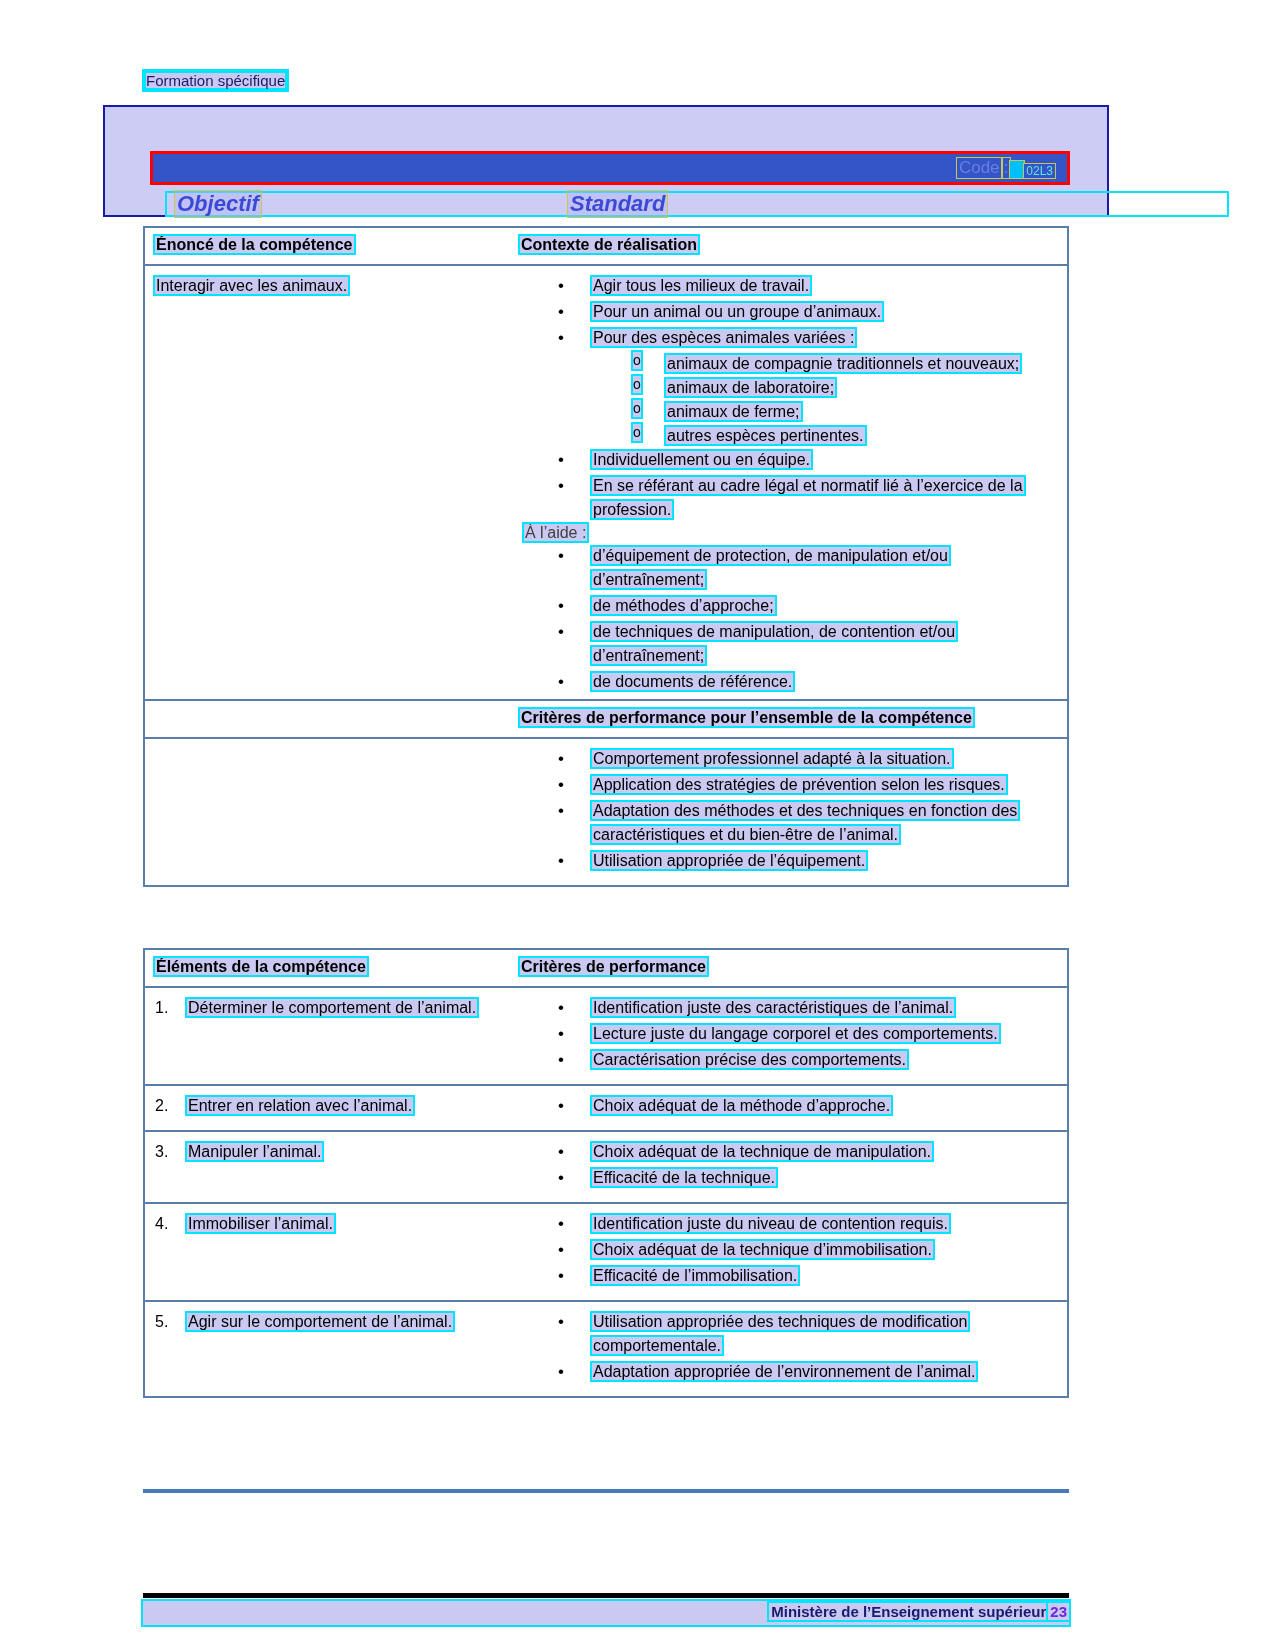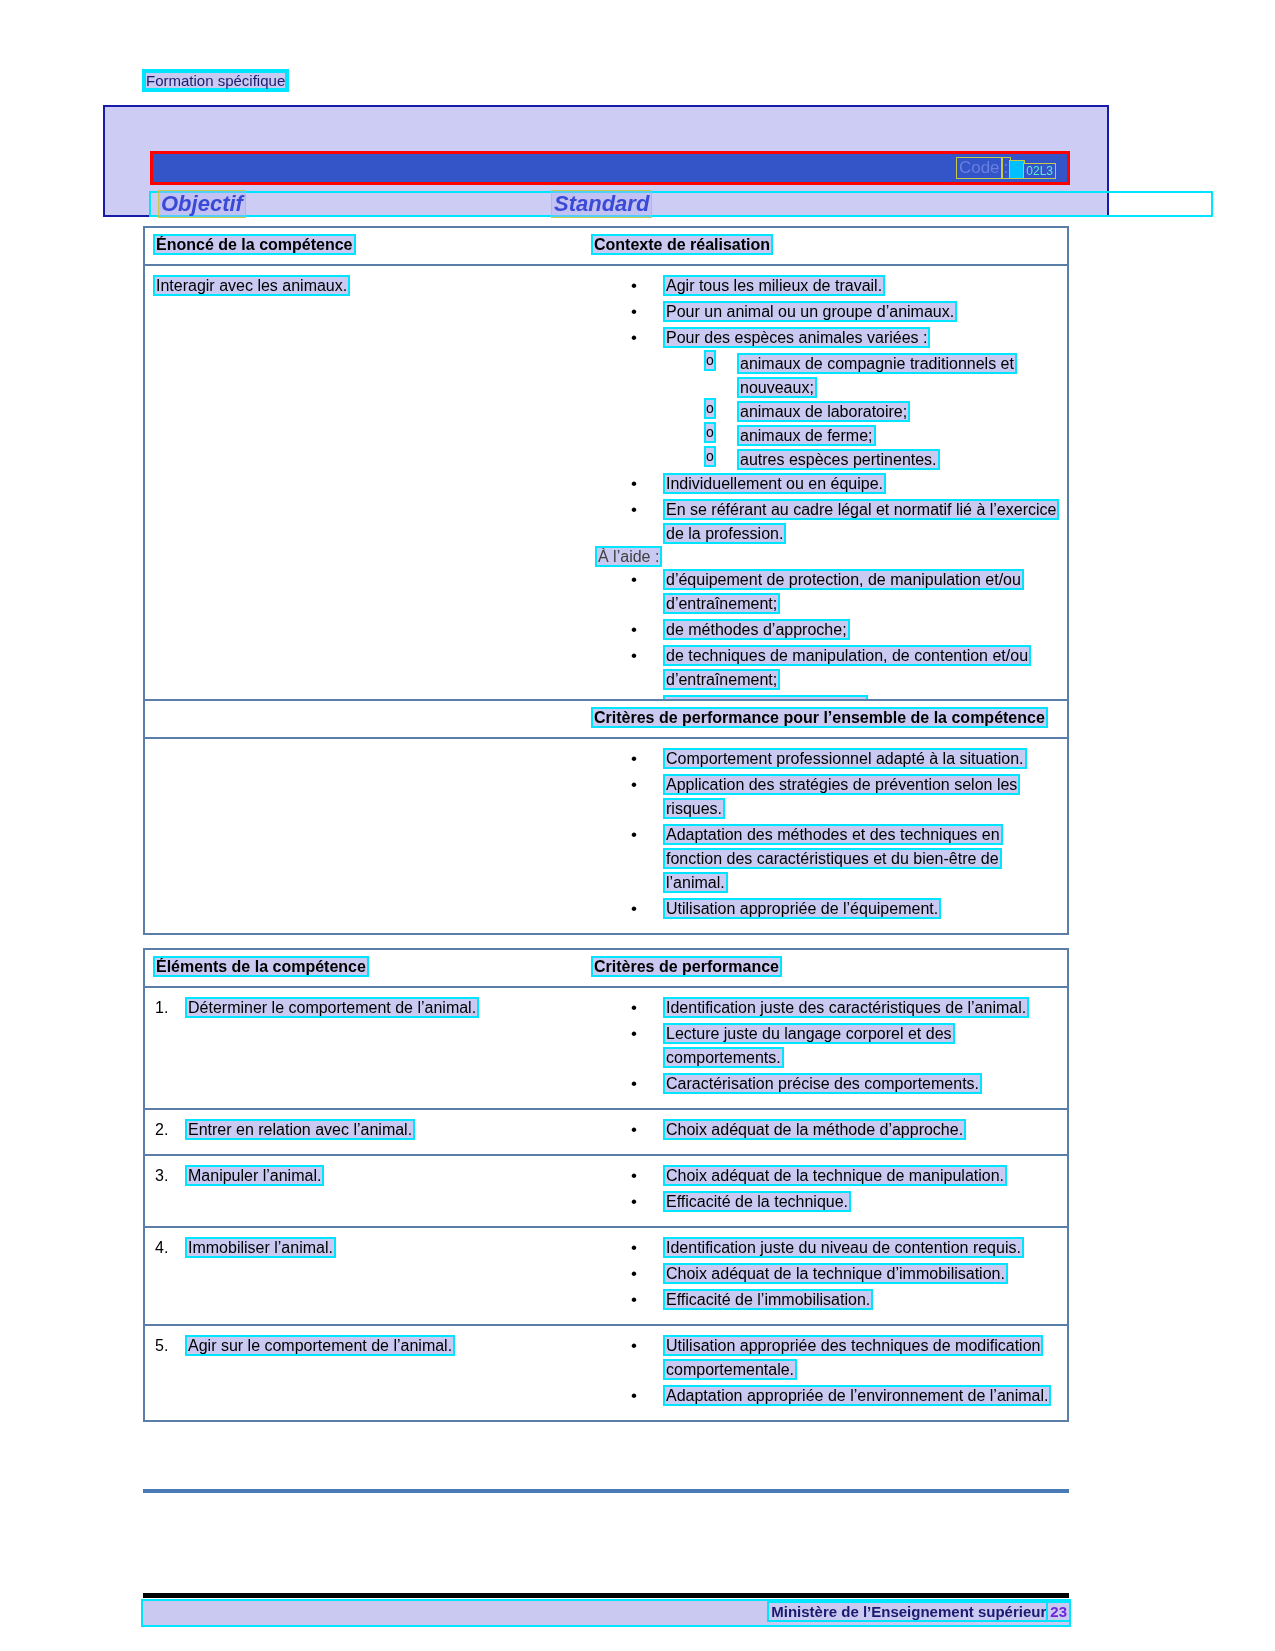--- a/index.html
+++ b/index.html
@@ -59,21 +59,21 @@
     outline:1.5px solid #c8c84a;
   }
   .code-value{
     font-size:12px;color:#5eead4;font-weight:400;
     background:#3355c8;
     outline:1.5px solid #c8c84a;
     padding:0 2px;white-space:nowrap;
   }
 
   .objstd{
-    position:absolute;left:46px;top:84px;width:920px;height:19px;
+    position:absolute;left:62px;top:84px;width:920px;height:19px;
   }
   .objstd .hl-wide{
     position:absolute;left:0;top:2px;width:1060px;height:22px;
     outline:2px solid #00e5ff;box-sizing:border-box;
   }
   .obj-word,.std-word{
     position:absolute;top:0;
     font-size:22px;font-style:italic;font-weight:bold;
     color:#3a4ad6;
     outline:1.5px solid #c8c84a;
@@ -85,21 +85,21 @@
 
   
   .tbl{
     position:absolute;left:143px;width:926px;
     border:2px solid #5b7ea8;
     box-sizing:border-box;
     background:#ffffff;
   }
   .tbl .row{display:flex;border-bottom:2px solid #5b7ea8;}
   .tbl .row:last-child{border-bottom:none;}
-  .col-l{width:448px;box-sizing:border-box;padding:8px 10px 10px 10px;}
+  .col-l{width:375px;box-sizing:border-box;padding:8px 10px 10px 10px;}
   .col-r{flex:1;box-sizing:border-box;padding:8px 10px 10px 0px;}
 
   .hdr{font-size:16px;font-weight:bold;color:#000;}
   .hl{
     background:#c9c9f2;
     outline:2px solid #00e5ff;
     display:inline;
     box-decoration-break:clone;
     -webkit-box-decoration-break:clone;
     padding:0 1px;

